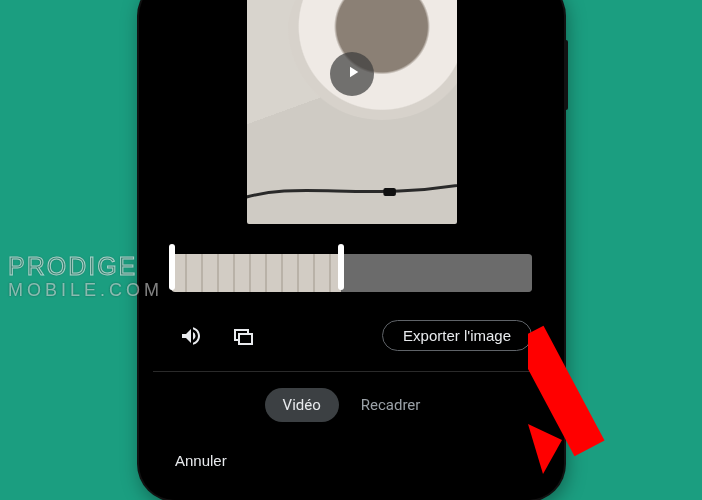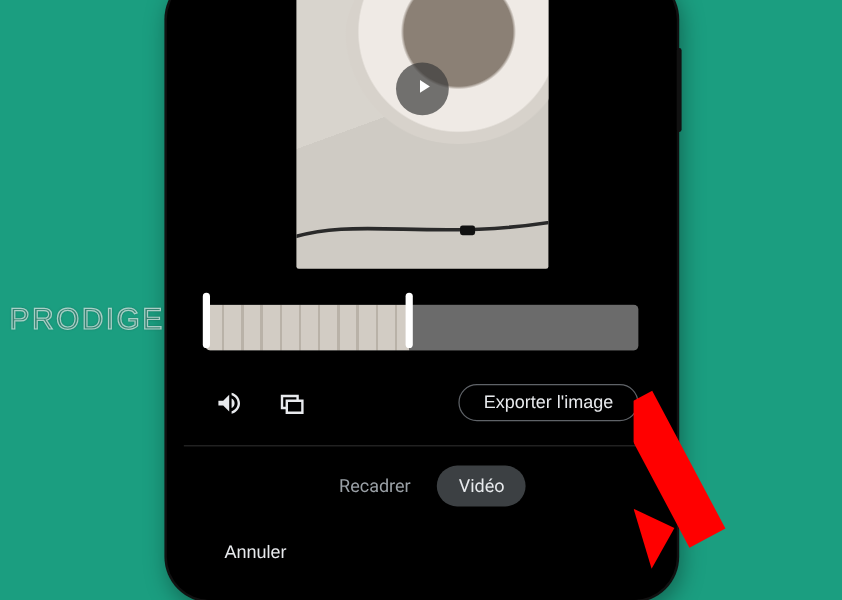--- a/index.html
+++ b/index.html
@@ -198,21 +198,21 @@
 }
 .seg-item.active {
   background: #3c4043;
   color: #e8eaed;
 }
 
 .bottom-bar {
   display: flex;
   align-items: center;
   justify-content: space-between;
-  margin: 22px 18px 0 30px;
+  margin: 22px 18px 0 18px;
 }
 .cancel {
   color: #e8eaed;
   font-size: 15px;
   background: transparent;
   border: none;
   padding: 8px 4px;
   cursor: pointer;
 }
 .save {
@@ -310,34 +310,35 @@
               </svg>
           </div>
         </div>
         <button class="outline-btn">Exporter l'image</button>
       </div>
 
       <div class="divider"></div>
 
       <div class="seg-row">
         <div class="seg">
+          <div class="seg-item active">Vidéo</div>
           <div class="seg-item">Recadrer</div>
-          <div class="seg-item active">Vidéo</div>
         </div>
       </div>
 
       <div class="bottom-bar">
         <button class="cancel">Annuler</button>
       </div>
 
     </div>
   </div>
 
   <div class="watermark">
     <div class="l1">PRODIGE</div>
+    <div class="l2">MOBILE.COM</div>
   </div>
 
   <svg class="arrow" viewBox="0 0 140 160">
     <defs></defs>
     <g fill="#ff0000">
       <polygon points="15,158 0,108 34,124"></polygon>
       <rect x="14" y="10" width="34" height="130" transform="rotate(-28 31 75)"></rect>
     </g>
   </svg>
 

